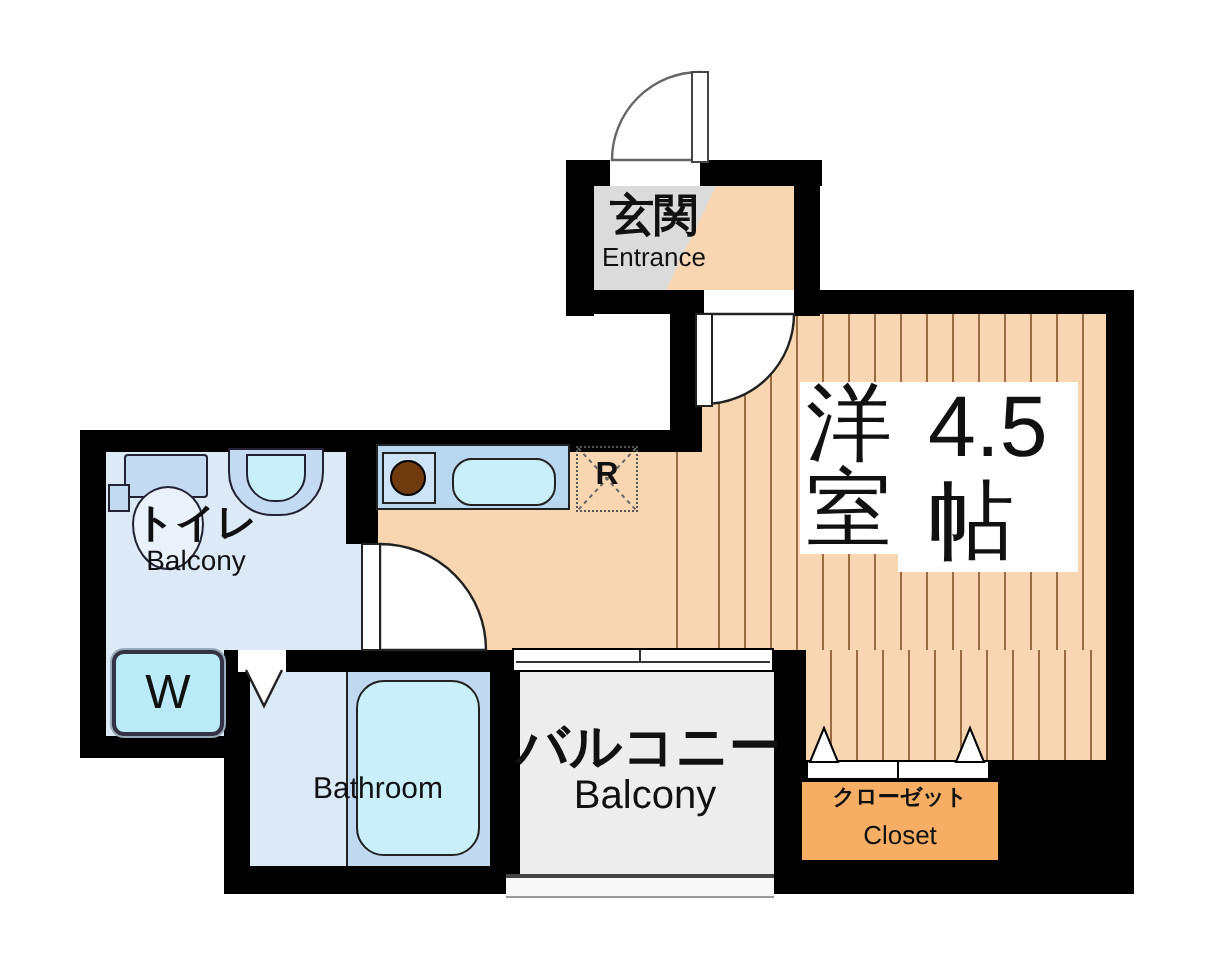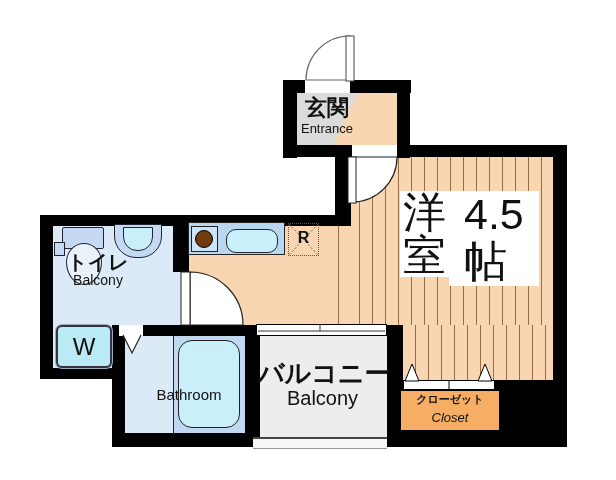--- a/index.html
+++ b/index.html
@@ -115,15 +115,15 @@
   <div class="txt" style="left:56px;top:334px;width:56px;font-size:24px;">W</div>
 
   <div class="txt" style="left:288px;top:230px;width:31px;font-size:16px;font-weight:600;">R</div>
 
   <div class="txt" style="left:127px;top:387px;width:124px;font-size:15px;">Bathroom</div>
 
   <div class="txt" style="left:258px;top:360px;width:129px;font-size:26px;font-weight:bold;">バルコニー</div>
   <div class="txt" style="left:258px;top:388px;width:129px;font-size:20px;">Balcony</div>
 
   <div class="txt" style="left:400px;top:394px;width:100px;font-size:11px;font-weight:bold;">クローゼット</div>
-  <div class="txt" style="left:400px;top:411px;width:100px;font-size:13px;font-style:italic;">Closet</div>
+  <div class="txt" style="left:400px;top:411px;width:100px;font-size:13px;">Closet</div>
 
 </div>
 
 </body></html>

